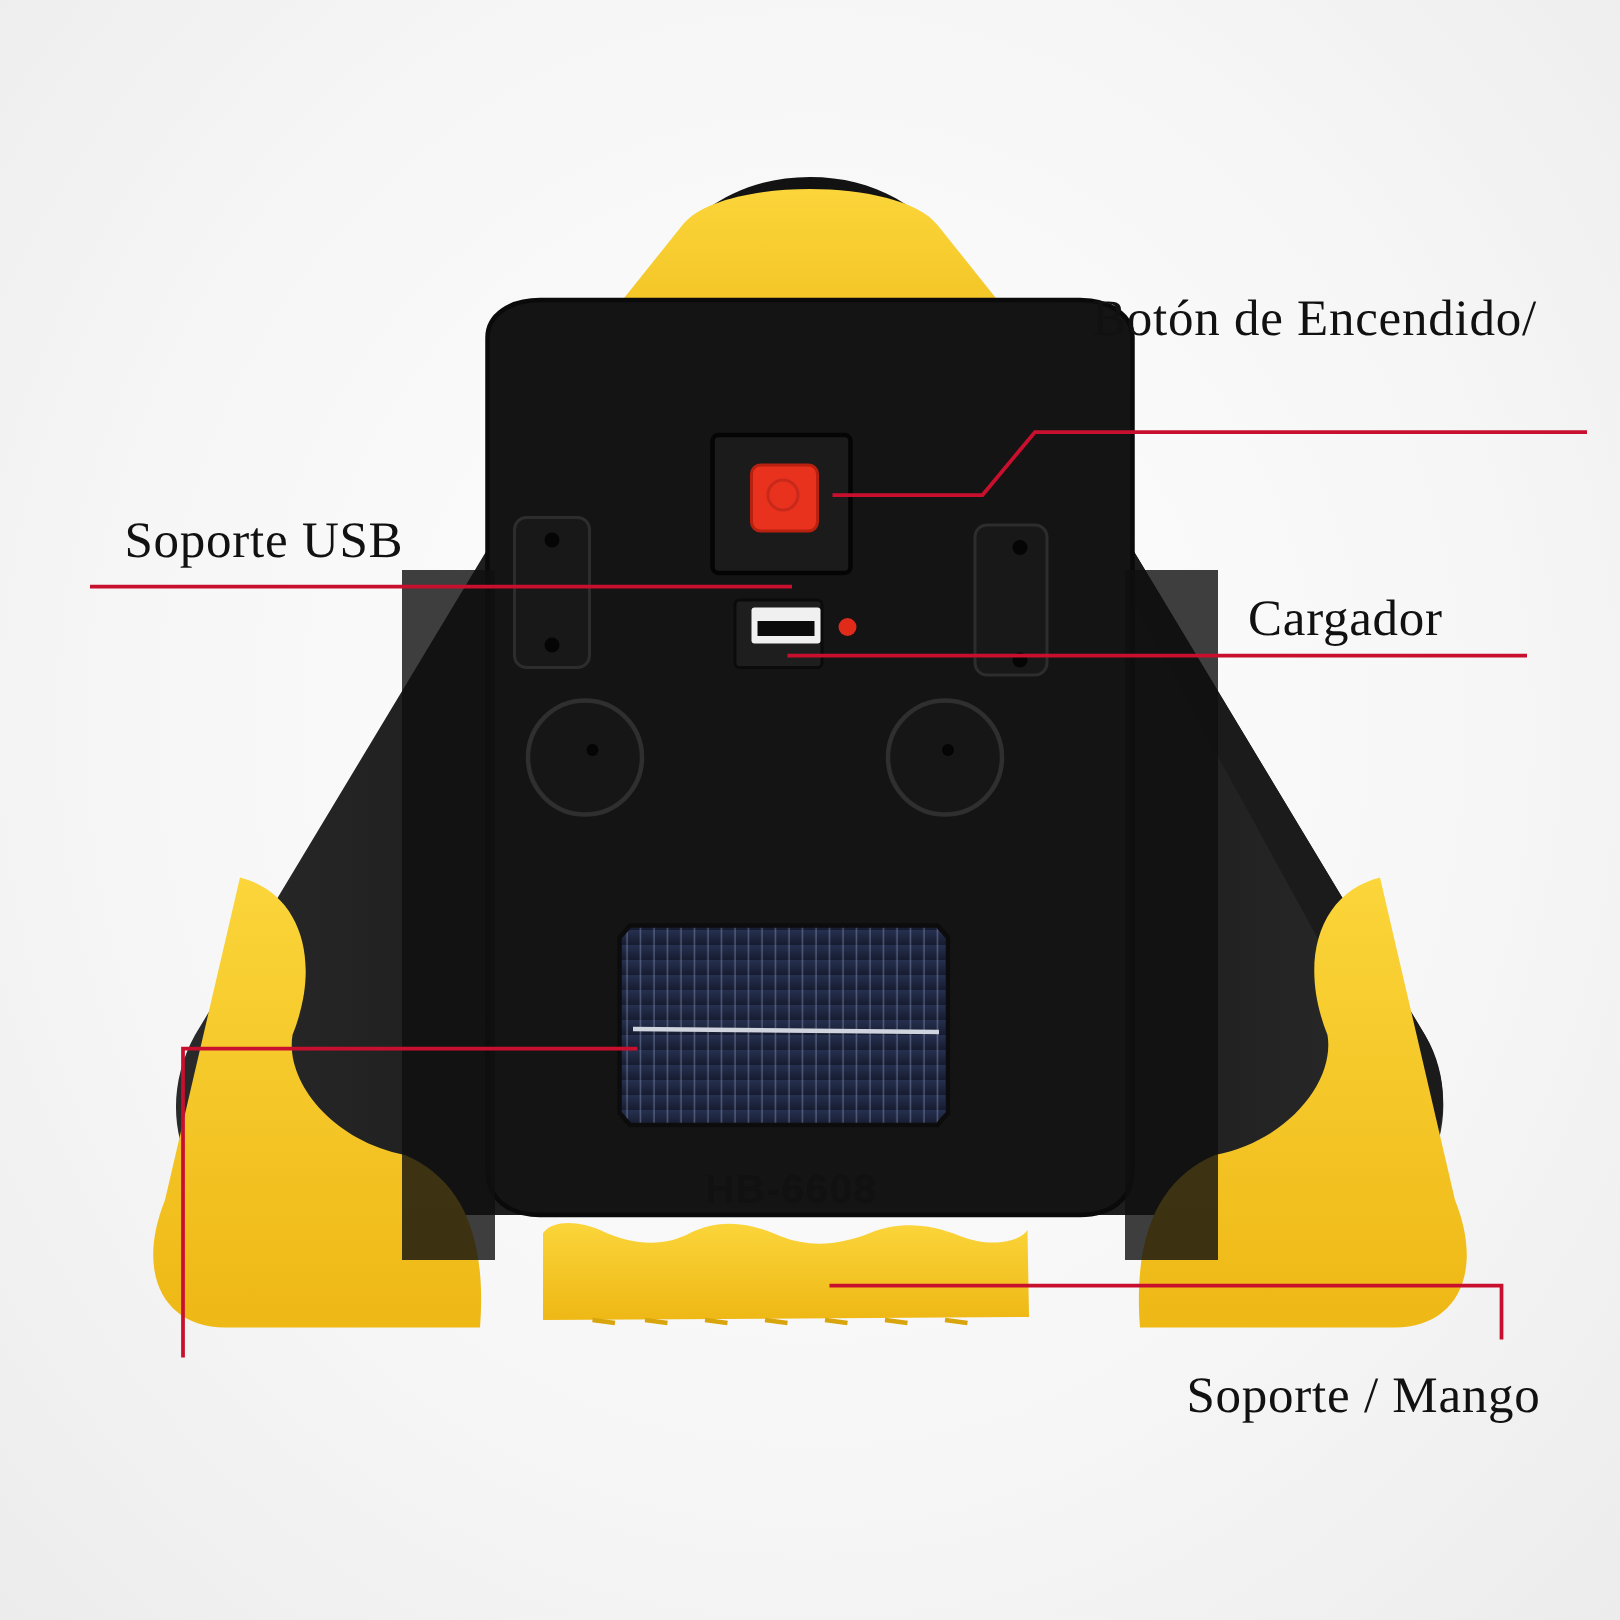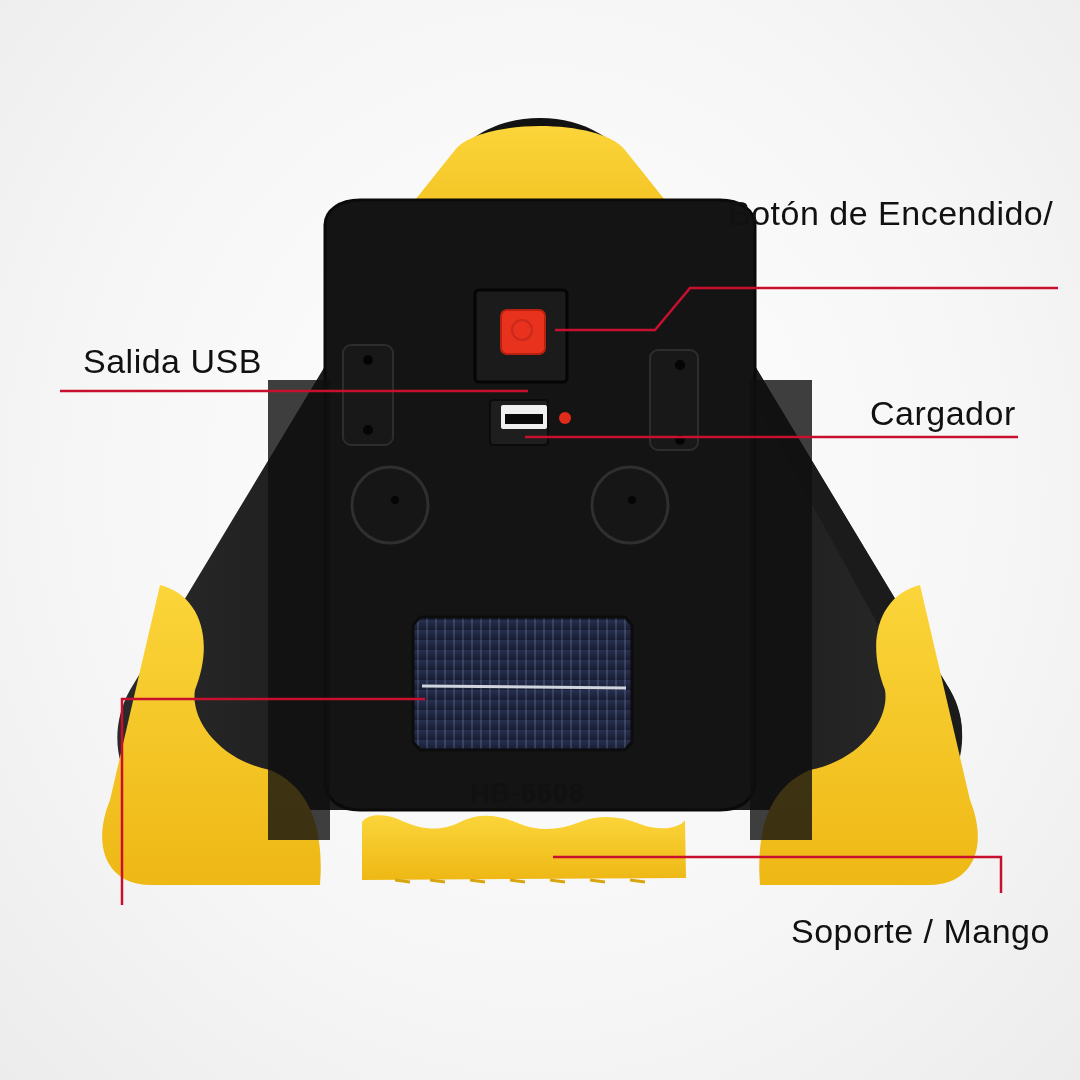--- a/index.html
+++ b/index.html
@@ -5,21 +5,21 @@
   html, body { margin:0; padding:0; }
   body {
     width:1080px; height:1080px; overflow:hidden; position:relative;
     background: radial-gradient(ellipse at 50% 45%, #ffffff 0%, #f6f6f6 60%, #ececec 100%);
     font-family: "Liberation Sans", sans-serif;
   }
   .stage { position:absolute; left:0; top:0; width:1080px; height:1080px; }
   svg.product { position:absolute; left:0; top:0; }
   .label {
     position:absolute; color:#111; font-size:34px; letter-spacing:0.5px;
-    font-family: Liberation Sans, sans-serif; line-height:46px; white-space:nowrap;
+    font-family: Liberation Serif, serif; line-height:46px; white-space:nowrap;
   }
   .model {
     position:absolute; font-family:"Liberation Sans", sans-serif; font-weight:bold;
     font-size:27px; color:#111; letter-spacing:1px;
   }
 </style>
 </head>
 <body>
 
 <div class="stage">
@@ -93,16 +93,16 @@
       <polyline points="425,699 122,699 122,905"></polyline>
       <polyline points="553,857 1001,857 1001,893"></polyline>
     </g>
   </svg>
 
   <div class="model" style="left:470px; top:778px;">HB-6608</div>
 
   <div class="label" style="left:728px; top:190px;">
     <div>Botón de Encendido/</div>
   </div>
-  <div class="label" style="left:83px; top:338px;">Salida USB</div>
-  <div class="label" style="left:870px; top:390px;text-align:center;">Cargador</div>
+  <div class="label" style="left:83px; top:338px;">Soporte USB</div>
+  <div class="label" style="left:832px; top:390px;text-align:center;">Cargador</div>
   <div class="label" style="left:791px; top:908px;">Soporte / Mango</div>
 </div>
 
 </body></html>

